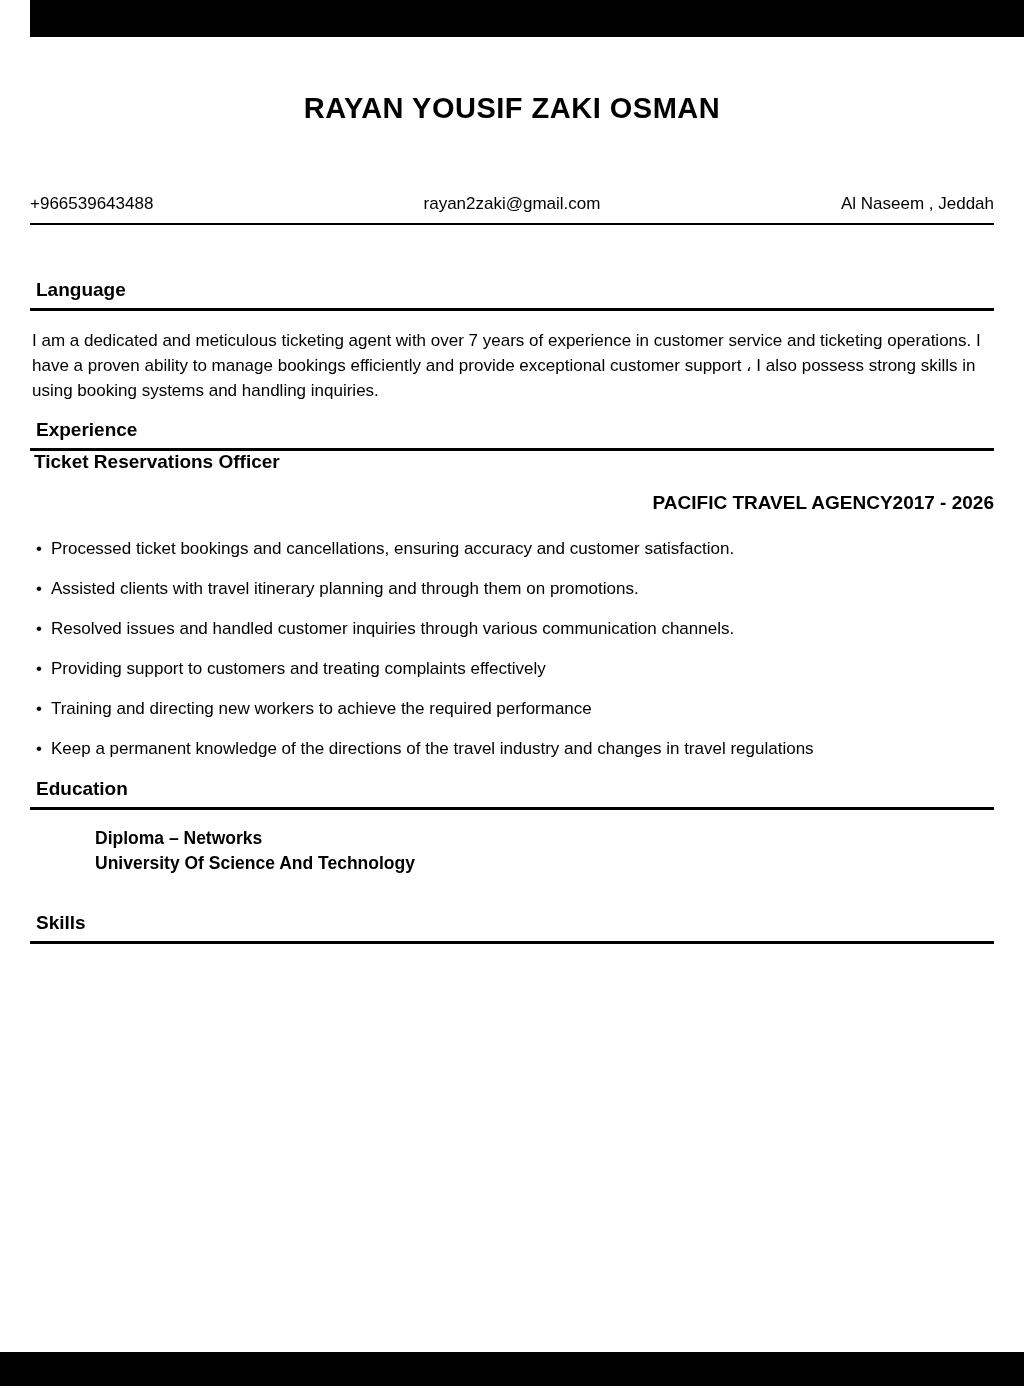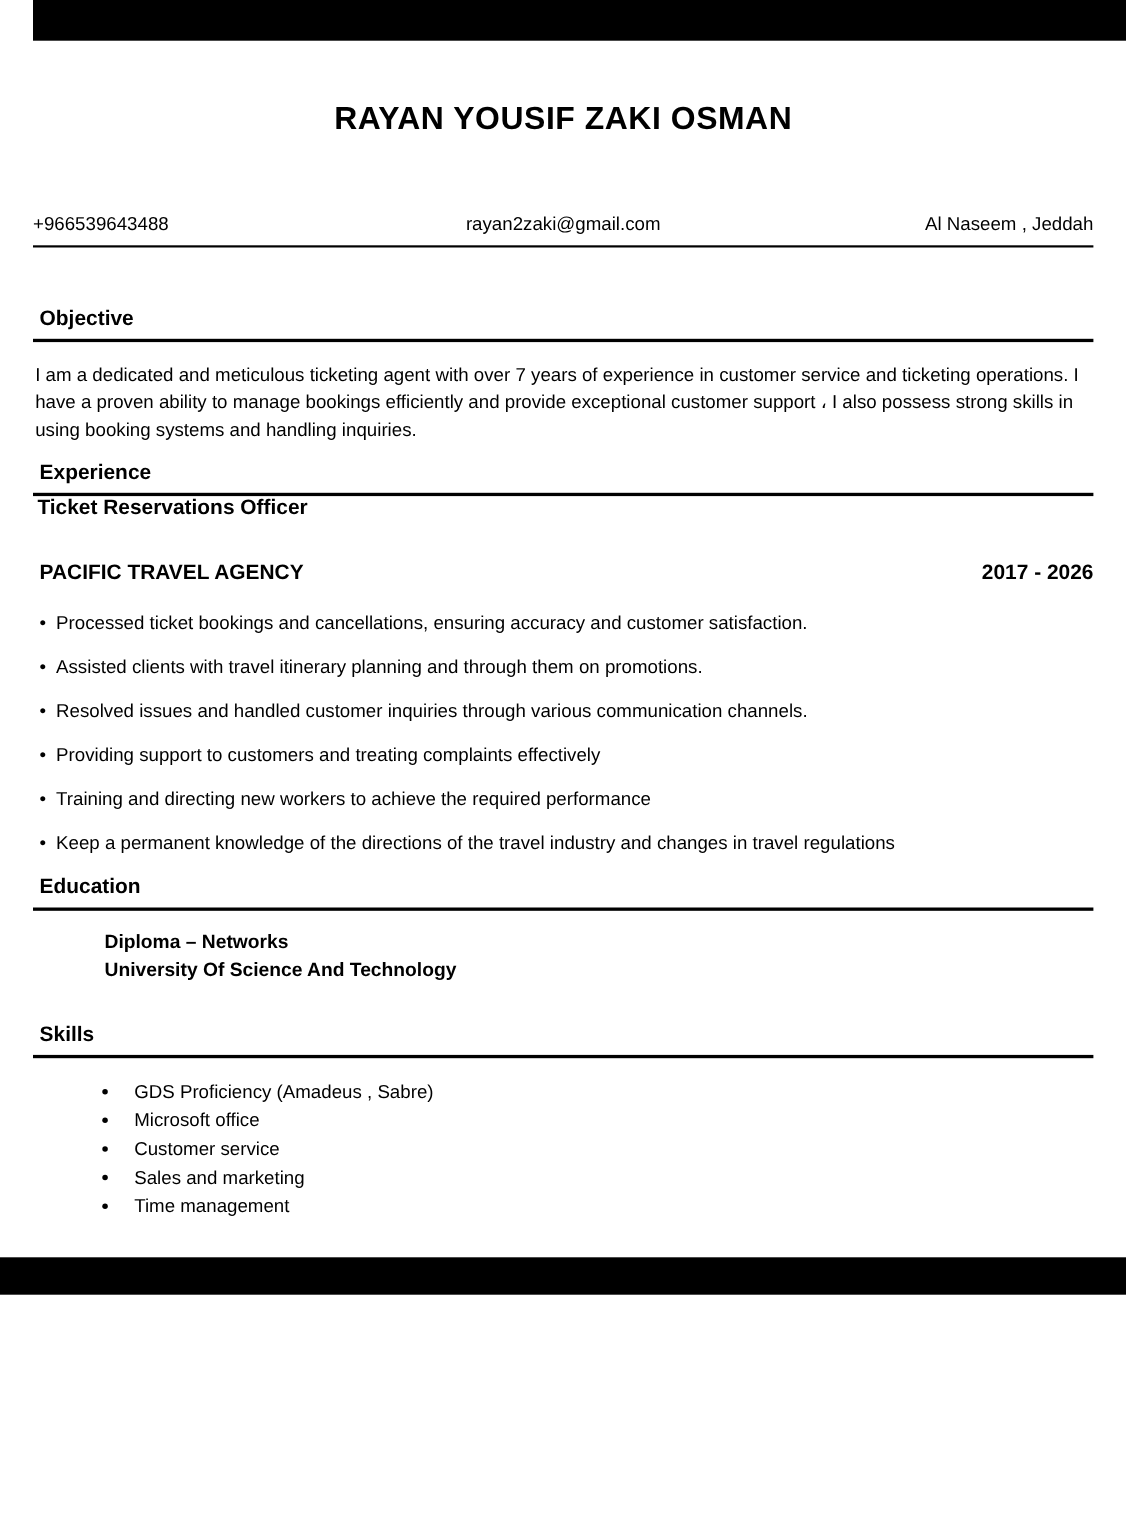--- a/index.html
+++ b/index.html
@@ -7,21 +7,21 @@
   body {
     width: 1024px;
     height: 1386px;
     font-family: "Liberation Sans", sans-serif;
     color: #000000;
     position: relative;
     overflow: hidden;
   }
   .page {
     width: 1024px;
-    height: 1177px;
+    height: 1386px;
     position: relative;
     background: #ffffff;
   }
   .top-bar {
     position: absolute;
     top: 0;
     left: 30px;
     right: 0;
     height: 37px;
     background: #000000;
@@ -78,28 +78,27 @@
   }
 
   .experience-section { margin-top: 16px; }
   .job-title {
     font-size: 19px;
     line-height: 22px;
     font-weight: bold;
     padding-left: 4px;
   }
   .company-row {
-    margin-top: 37px;
+    margin-top: 19px;
     display: flex;
-    justify-content: space-between;
+    justify-content: flex-end;
     font-size: 19px;
     line-height: 22px;
     font-weight: bold;
     padding-left: 6px;
-    gap: 40px;
   }
   .exp-bullets {
     margin-top: 24px;
     list-style: none;
     padding-left: 6px;
   }
   .exp-bullets li {
     font-size: 17px;
     line-height: 22px;
     margin-bottom: 18px;
@@ -143,21 +142,21 @@
 
     <h1 class="resume-name">RAYAN YOUSIF ZAKI OSMAN</h1>
 
     <div class="contact-row">
       <span class="left">+966539643488</span>
       <span class="mid">rayan2zaki@gmail.com</span>
       <span class="right">Al Naseem , Jeddah</span>
     </div>
 
     <div class="section objective-section">
-      <h2 class="section-title">Objective</h2>
+      <h2 class="section-title">Language</h2>
       <p class="objective-text">I am a dedicated and meticulous ticketing agent with over 7 years of experience in customer service and ticketing operations. I have a proven ability to manage bookings efficiently and provide exceptional customer support ، I also possess strong skills in using booking systems and handling inquiries.</p>
     </div>
 
     <div class="section experience-section">
       <h2 class="section-title">Experience</h2>
       <div class="job-title">Ticket Reservations Officer</div>
       <div class="company-row">
         <span>PACIFIC TRAVEL AGENCY</span>
         <span>2017 - 2026</span>
       </div>
@@ -175,26 +174,19 @@
       <h2 class="section-title">Education</h2>
       <div class="edu-block">
         <div>Diploma – Networks</div>
         <div>University Of Science And Technology</div>
       </div>
     </div>
 
 
     <div class="section skills-section">
       <h2 class="section-title">Skills</h2>
-      <ul class="disc-list">
-        <li>GDS Proficiency (Amadeus , Sabre)</li>
-        <li>Microsoft office</li>
-        <li>Customer service</li>
-        <li>Sales and marketing</li>
-        <li>Time management</li>
-      </ul>
     </div>
 
 
   </div>
 
   <div class="bottom-bar"></div>
 </div>
 
 </body></html>

